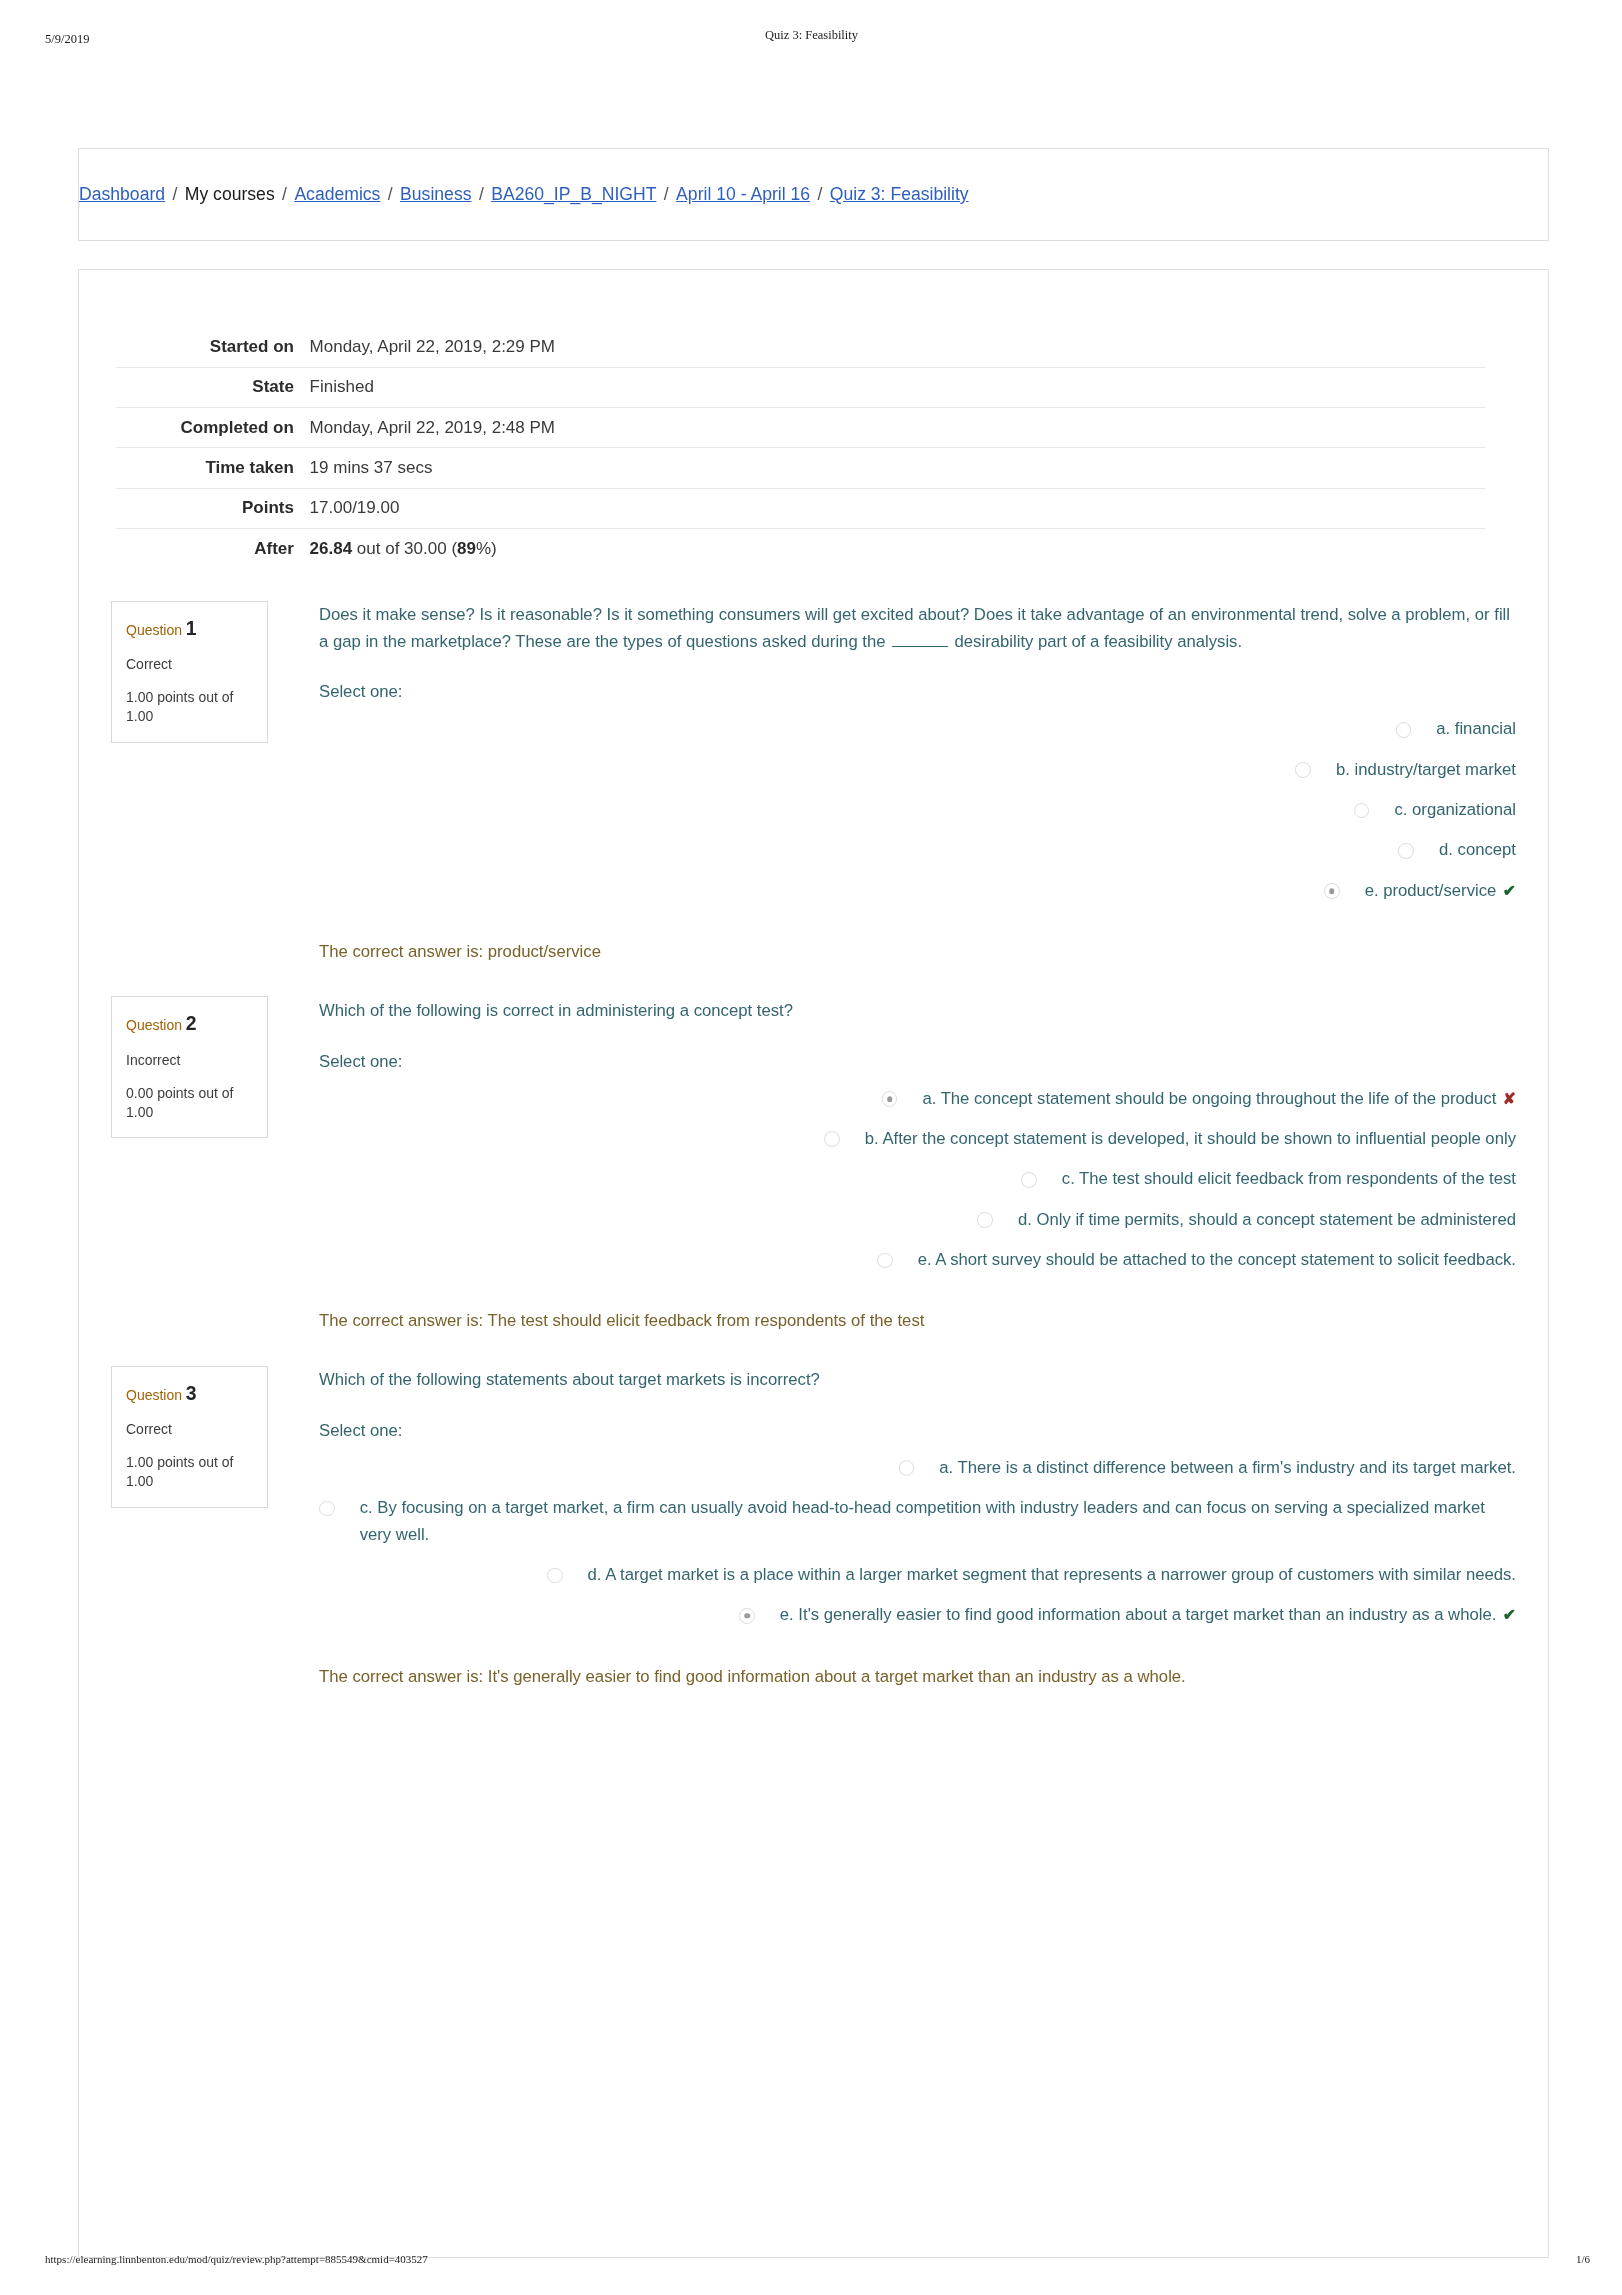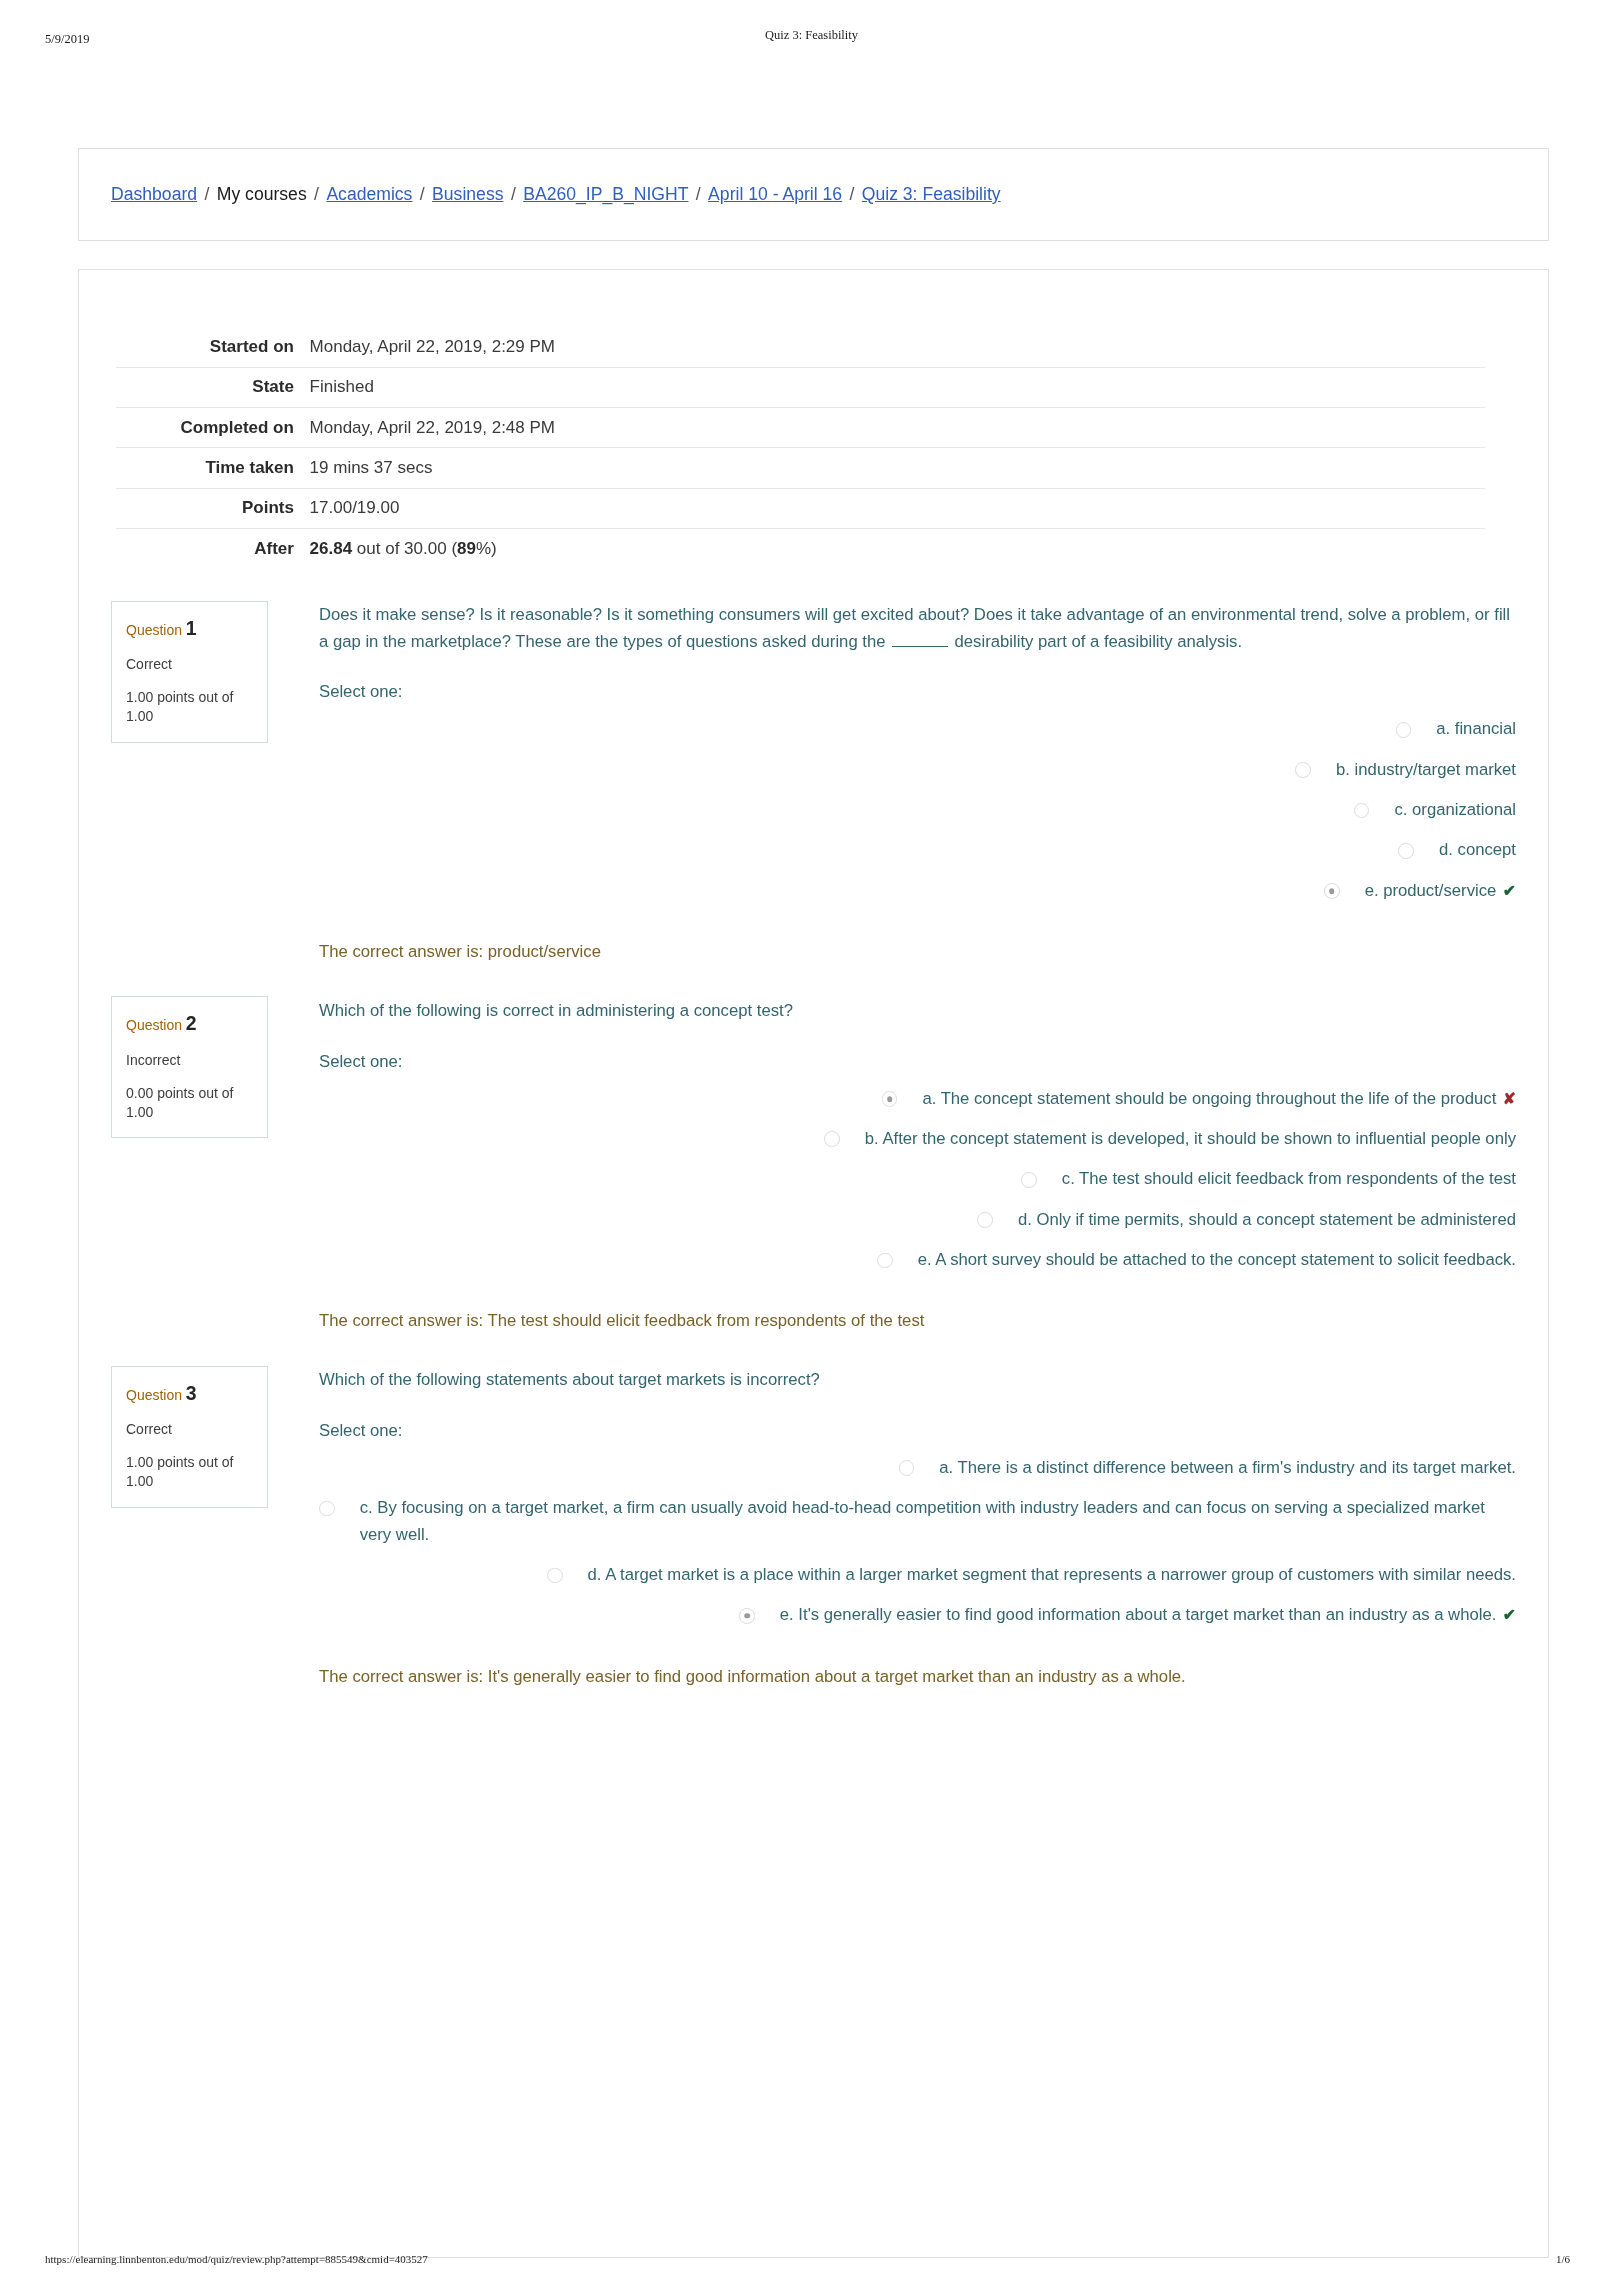--- a/index.html
+++ b/index.html
@@ -38,21 +38,20 @@
     background: #fff;
     border-radius: 0.9px;
   }
 
   
   .breadcrumb-panel {
     height: 93px;
     margin-bottom: 28px;
     display: flex;
     align-items: center;
-    padding-left: 32px;
   }
   .breadcrumb {
     font-size: 17.6px;
     color: #1b1b1b;
     font-family: "Liberation Sans", sans-serif;
     display: flex;
     align-items: baseline;
     flex-wrap: nowrap;
     white-space: nowrap;
   }
@@ -198,21 +197,21 @@
   
   .print-footer {
     position: absolute;
     bottom: 24px; left: 0; right: 0;
     height: 18.5px;
     font-size: 11px;
     color: #1a1a1a;
     font-family: "Liberation Serif", serif;
   }
   .print-footer .pf-url { position: absolute; left: 45px; top: 0; }
-  .print-footer .pf-page { position: absolute; right: 53px; top: 0; }
+  .print-footer .pf-page { position: absolute; right: 33px; top: 0; }
 </style>
 </head>
 <body>
 
 <div class="print-header">
   <span class="ph-date">5/9/2019</span>
   <span class="ph-title">Quiz 3: Feasibility</span>
 </div>
 
 <div class="page-wrap">

